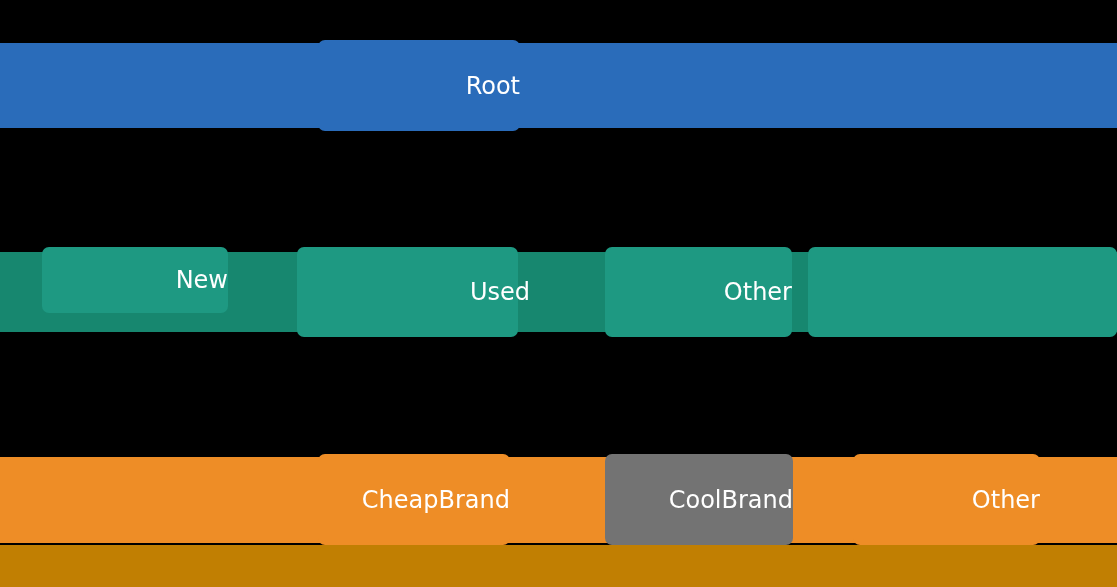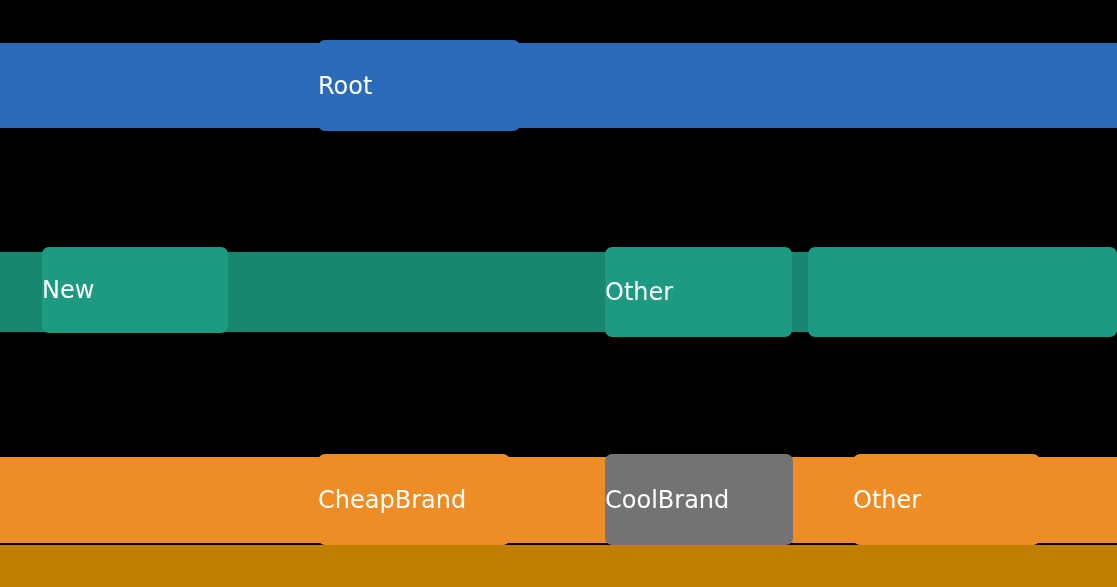--- a/index.html
+++ b/index.html
@@ -18,40 +18,43 @@
   .band {
     position: absolute;
     left: 0;
     width: 1117px;
   }
   .node {
     position: absolute;
     border-radius: 7px;
     display: flex;
     align-items: center;
-    justify-content: flex-start;
+    justify-content: flex-end;
   }
   .node-label {
     color: #ffffff;
     font-size: 24px;
     line-height: 1;
     white-space: nowrap;
   }
 </style>
 </head>
 <body>
 
 <div class="stage">
     <div class="band" style="top: 43px; height: 85px; background: rgb(42, 108, 186);"></div>
     <div class="node" style="left: 318px; width: 202px; top: 40px; height: 91px; background: rgb(42, 108, 186);">
       <span class="node-label">Root</span>
     </div>
     <div class="band" style="top: 252px; height: 80px; background: rgb(23, 135, 111);"></div>
-    <div class="node" style="left: 42px; width: 186px; top: 247px; height: 86px; background: rgb(30, 153, 130);">
+    <div class="node" style="left: 42px; width: 186px; top: 247px; height: 66px; background: rgb(30, 153, 130);">
       <span class="node-label">New</span>
+    </div>
+    <div class="node" style="left: 297px; width: 221px; top: 247px; height: 90px; background: rgb(30, 153, 130);">
+      <span class="node-label" style="transform: translateX(12px);">Used</span>
     </div>
     <div class="node" style="left: 605px; width: 187px; top: 247px; height: 90px; background: rgb(30, 153, 130);">
       <span class="node-label">Other</span>
     </div>
     <div class="node" style="left: 808px; width: 309px; top: 247px; height: 90px; background: rgb(30, 153, 130);"></div>
     <div class="band" style="top: 457px; height: 86px; background: rgb(238, 141, 38);"></div>
     <div class="node" style="left: 318px; width: 192px; top: 454px; height: 91px; background: rgb(238, 141, 38);">
       <span class="node-label">CheapBrand</span>
     </div>
     <div class="node" style="left: 605px; width: 188px; top: 454px; height: 91px; background: #737373;">

